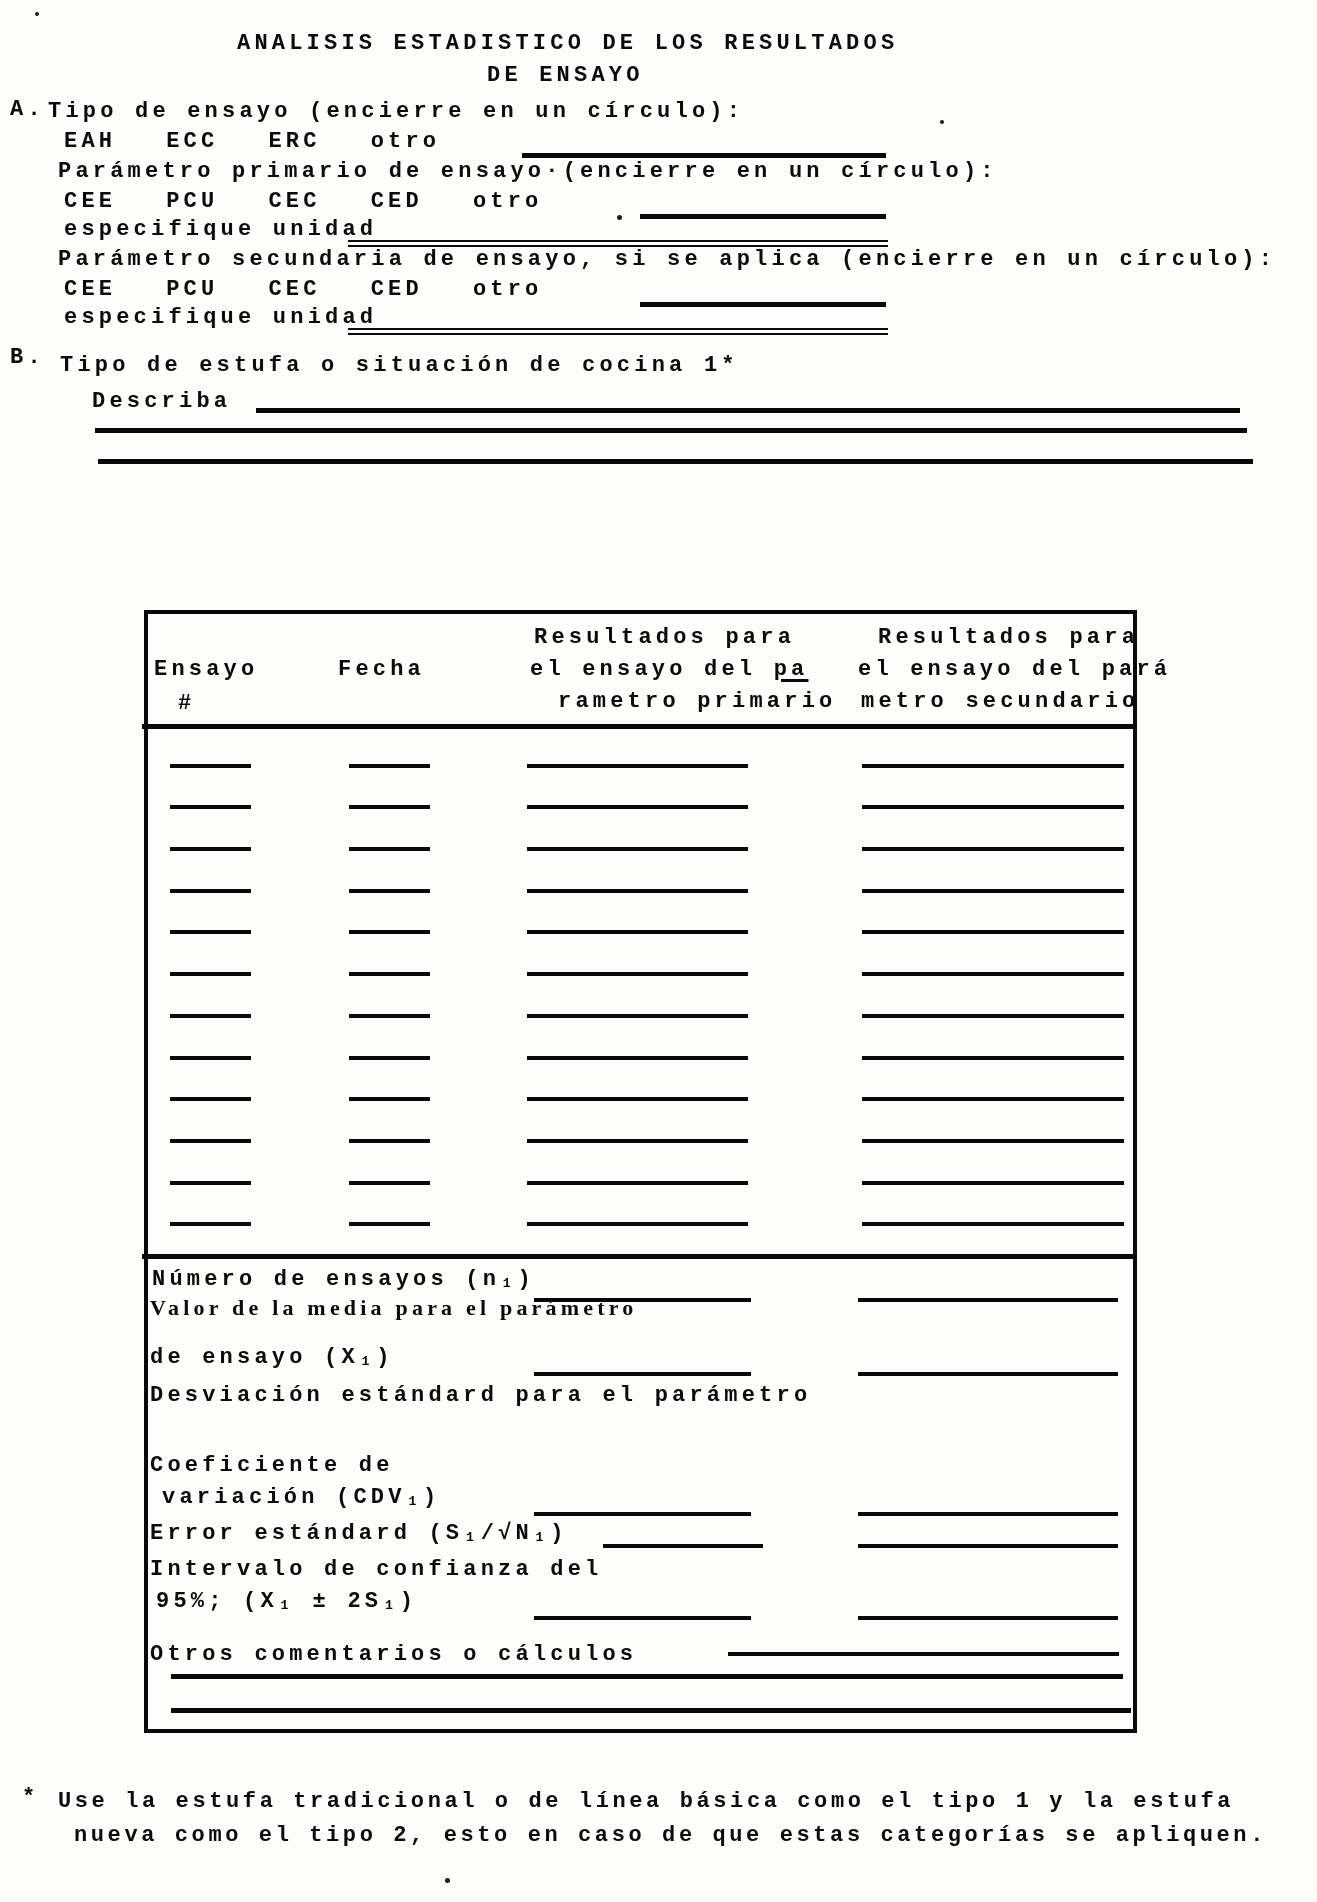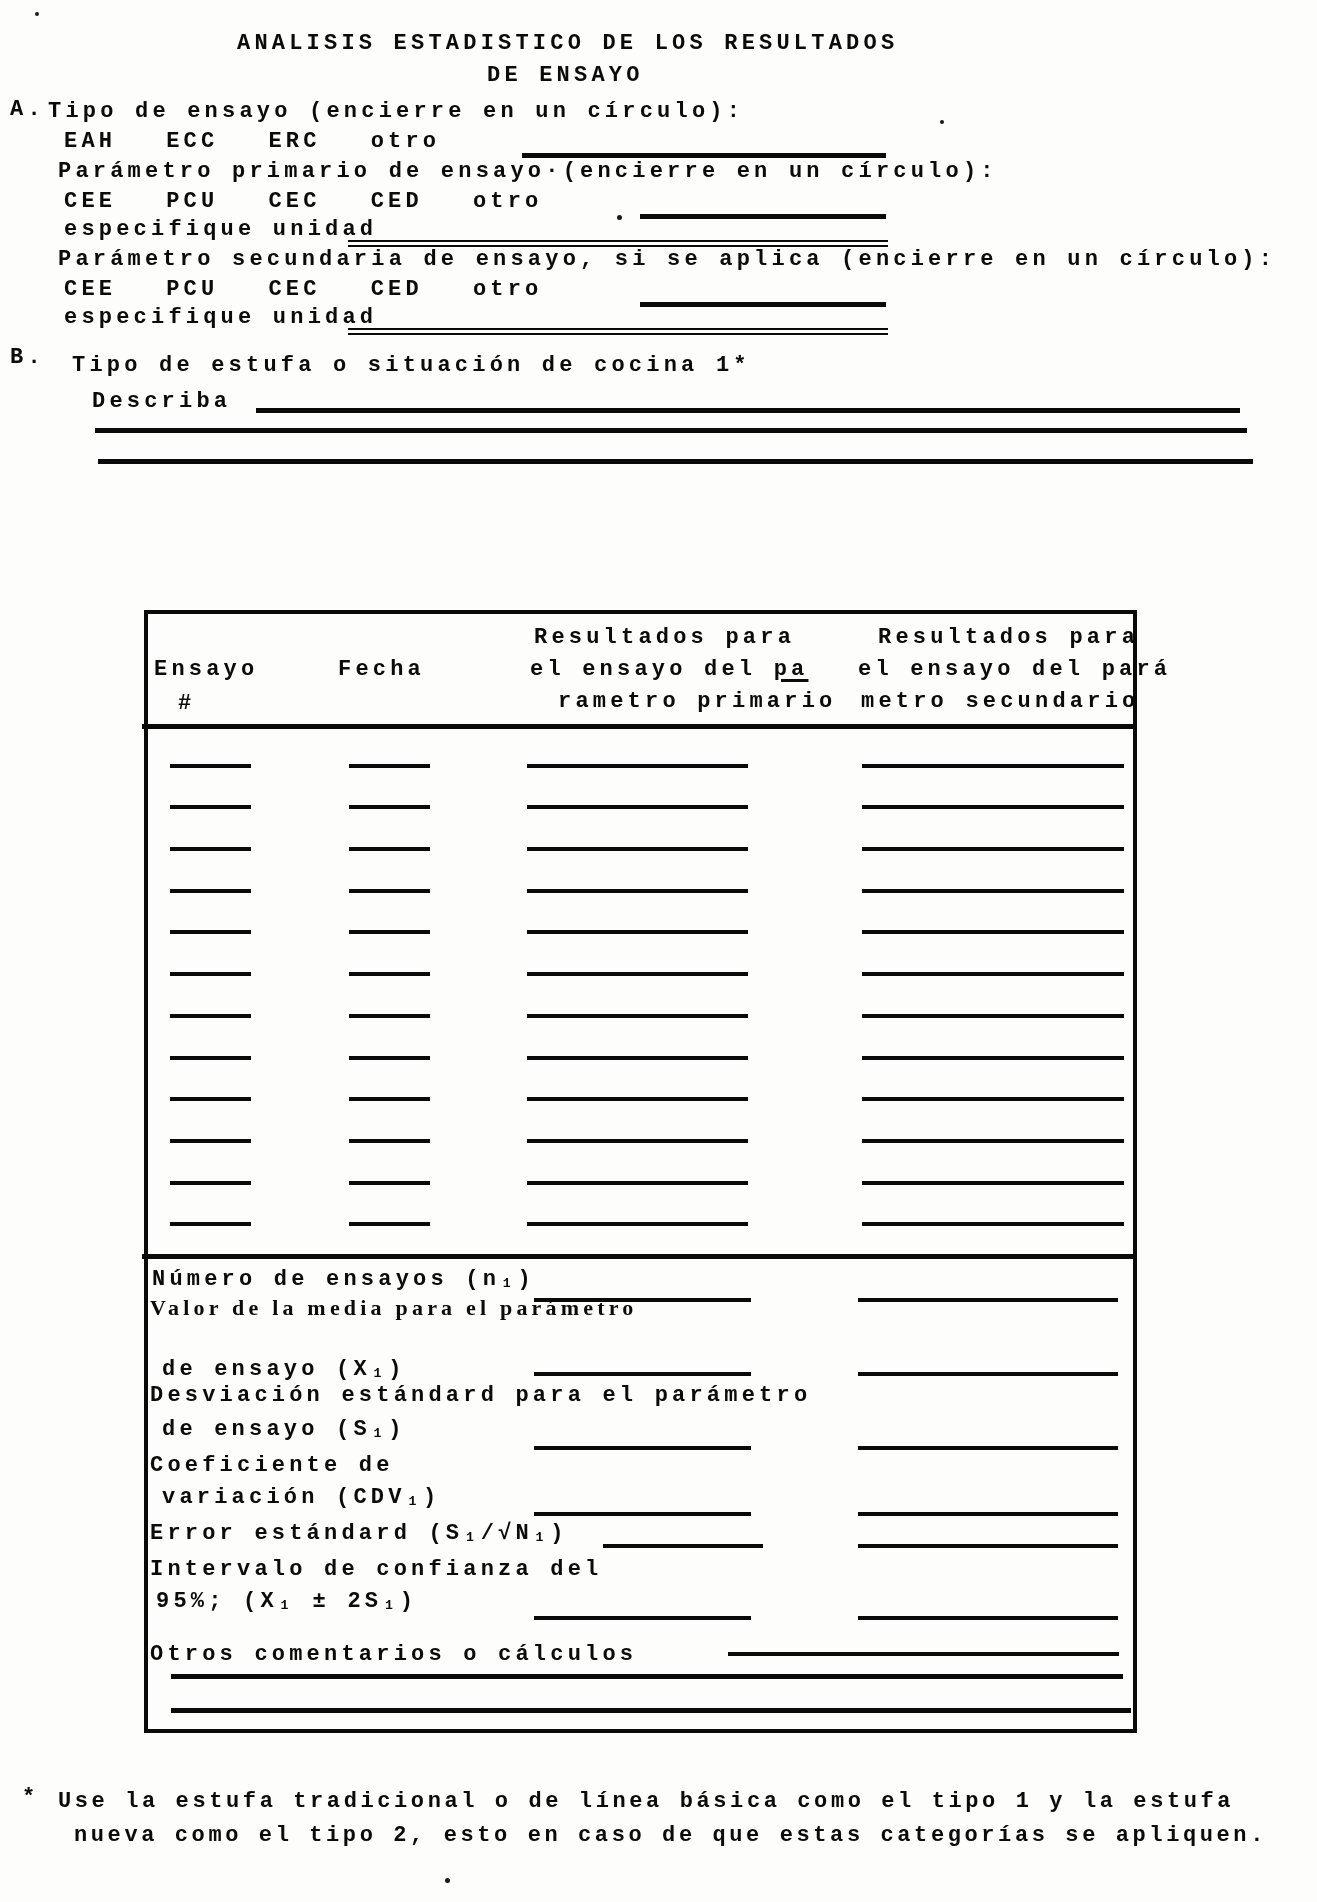--- a/index.html
+++ b/index.html
@@ -73,21 +73,21 @@
 
   <div class="line" style="left:58px; top:246px;">Parámetro secundaria de ensayo, si se aplica (encierre en un círculo):</div>
 
   <div class="line" style="left:64px; top:276px;"><span class="opt">CEE</span><span class="opt">PCU</span><span class="opt">CEC</span><span class="opt">CED</span><span>otro</span></div>
   <div class="uline" style="left:640px; top:302px; width:246px;"></div>
 
   <div class="line" style="left:64px; top:304px;">especifique unidad</div>
   <div class="uline dbl" style="left:348px; top:328px; width:540px;"></div>
 
   <div class="line" style="left:10px; top:344px;">B.</div>
-  <div class="line" style="left:72px; top:352px;">Tipo de estufa o situación de cocina 1*</div>
+  <div class="line" style="left:60px; top:352px;">Tipo de estufa o situación de cocina 1*</div>
   <div class="line" style="left:92px; top:388px;">Describa</div>
   <div class="uline" style="left:256px; top:408px; width:984px;"></div>
   <div class="uline" style="left:95px; top:428px; width:1152px;"></div>
   <div class="uline" style="left:98px; top:459px; width:1155px;"></div>
 
   <div id="tbl">
 
     <div class="th" style="left:6px;   top:42px;">Ensayo</div>
     <div class="th" style="left:30px;  top:76px;">#</div>
     <div class="th" style="left:190px; top:42px;">Fecha</div>
@@ -182,32 +182,27 @@
     <div class="srow" style="top:652px; height:36px;">
       <span class="lbl" style="left:4px;">Número de ensayos (n₁)</span>
       <span class="sbl s3"></span>
       <span class="sbl s4"></span>
     </div>
 
     <div class="srow" style="top:680px; height:30px;font-family:Liberation Serif, serif;">
       <span class="lbl" style="left:2px;">Valor de la media para el parámetro</span>
     </div>
     <div class="srow" style="top:730px; height:32px;">
-      <span class="lbl" style="left:14px;margin-top:12px;">de ensayo (X₁)</span>
+      <span class="lbl" style="left:2px;">de ensayo (X₁)</span>
       <span class="sbl s3"></span>
       <span class="sbl s4"></span>
     </div>
 
     <div class="srow" style="top:768px; height:30px;">
       <span class="lbl" style="left:2px;">Desviación estándard para el parámetro</span>
-    </div>
-    <div class="srow" style="top:802px; height:34px;">
-      <span class="lbl" style="left:14px;">de ensayo (S₁)</span>
-      <span class="sbl s3"></span>
-      <span class="sbl s4"></span>
     </div>
 
     <div class="srow" style="top:838px; height:30px;">
       <span class="lbl" style="left:2px;">Coeficiente de</span>
     </div>
     <div class="srow" style="top:870px; height:30px;">
       <span class="lbl" style="left:14px;">variación (CDV₁)</span>
     </div>
     <div class="srow" style="top:880px; height:22px;">
       <span class="sbl s3"></span>

